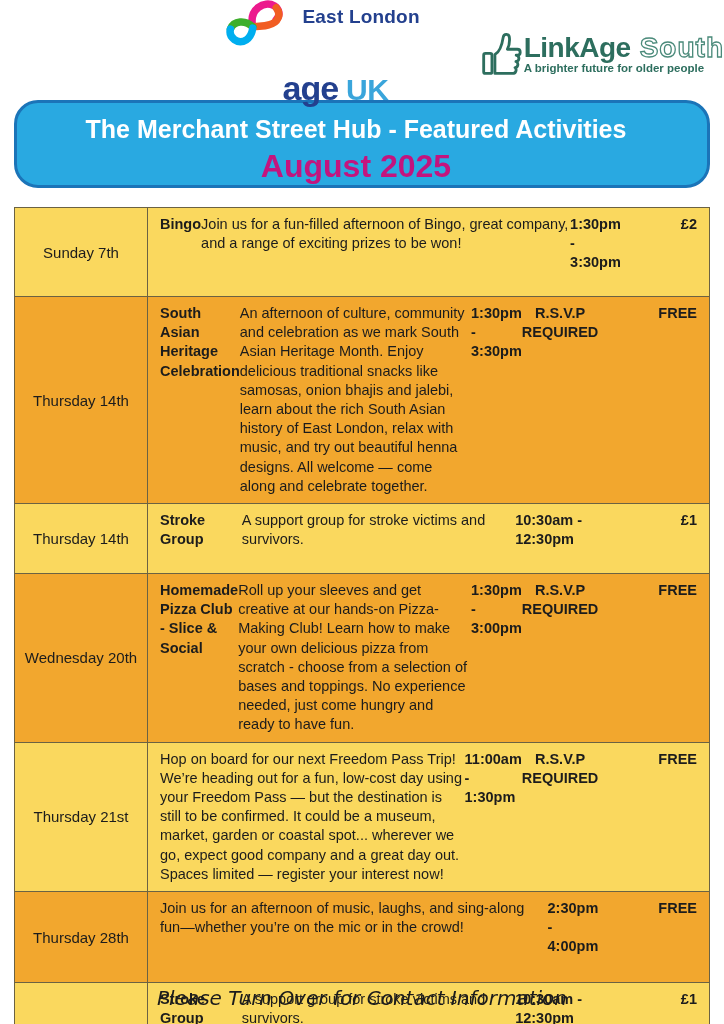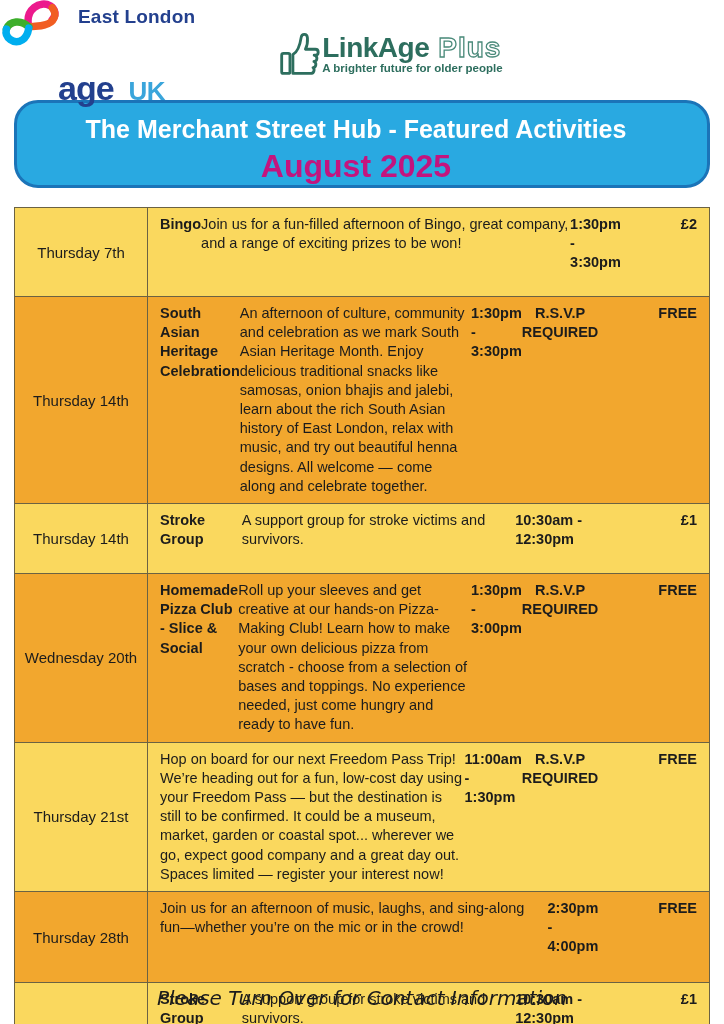--- a/index.html
+++ b/index.html
@@ -1,26 +1,26 @@
 <!DOCTYPE html>
 <html><head>
 <meta charset="utf-8">
 <style>
   * { margin: 0; padding: 0; box-sizing: border-box; }
   html,body { width: 724px; background: #ffffff; font-family: "Liberation Sans", "DejaVu Sans", sans-serif; }
   body { height: 1024px; position: relative; }
 
   
-  .logo-strip { display: flex; justify-content: flex-start; align-items: center; gap: 83px; padding-top: 16px; height: 90px; }
+  .logo-strip { display: flex; justify-content: flex-end; align-items: center; gap: 60px; padding-top: 16px; height: 90px; }
   .ageuk-logo { display: flex; align-items: flex-start; }
   .ageuk-text { margin-left: -12px; margin-top: 8px; }
   .ageuk-region { font-size: 19px; font-weight: bold; color: #23408E; padding-left: 26px; letter-spacing: 0.2px; }
   .ageuk-word { display: flex; align-items: baseline; margin-top: -7px; padding-left: 6px; }
   .ageuk-age { font-size: 34px; font-weight: bold; color: #23408E; letter-spacing: -1px; margin-top: 48px; }
-  .ageuk-uk { font-size: 26px; font-weight: bold; color: #3AA5DB; letter-spacing: -0.5px; margin-left: 15px; }
+  .ageuk-uk { font-size: 30px; font-weight: bold; color: #3AA5DB; letter-spacing: -0.5px; margin-left: 8px; }
   .linkage-logo { display: flex; align-items: center; }
   .linkage-text { }
   .linkage-row { display: flex; align-items: baseline; }
   .linkage-brand { font-size: 28px; font-weight: bold; color: #2D6E5E; letter-spacing: -0.5px; }
   .linkage-plus { font-size: 28px; font-weight: bold; color: #ffffff; -webkit-text-stroke: 1.3px #4a8a7a; margin-left: 9px; letter-spacing: 1px; }
   .linkage-tagline { font-size: 11.5px; font-weight: bold; color: #2D6E5E; margin-top: -2px; }
 
   
   .banner { margin: 10px 14px 0 14px; background: #29A9E1; border: 3px solid #1B74B8; border-radius: 24px; text-align: center; padding: 12px 22px 14px 10px; height: 88px; }
   .banner-title { color: #ffffff; font-size: 25px; font-weight: bold; }
@@ -76,37 +76,37 @@
   <div class="linkage-logo">
     <span>
       <svg width="44" height="52" viewBox="0 0 36 44" fill="none">
         <rect x="2.5" y="24" width="7" height="17" rx="1.5" stroke="#2D6E5E" stroke-width="2.4" fill="#ffffff"></rect>
         <path d="M12,41 L12,25 C16,23 18,17 19,10.5 C19.6,7 24,7.2 24.3,10.8 C24.6,14.5 23.6,18.5 22.6,20.5 L31,20.5 C34.2,20.5 34.2,25.5 31,25.5 L30,25.5 C33.2,26.3 33,30.6 29.8,30.9 C32.3,32 31.8,35.8 29,36 C30.8,37.6 29.8,41 27,41 Z" stroke="#2D6E5E" stroke-width="2.4" fill="#ffffff" stroke-linejoin="round"></path>
       </svg>
     </span>
     <div class="linkage-text">
       <div class="linkage-row">
         <span class="linkage-brand">LinkAge</span>
-        <span class="linkage-plus">Plus</span>
+        <span class="linkage-plus">South</span>
       </div>
       <div class="linkage-tagline">A brighter future for older people</div>
     </div>
   </div>
 
 </div>
 
 <div class="banner">
   <div class="banner-title">The Merchant Street Hub - Featured Activities</div>
   <div class="banner-subtitle">August 2025</div>
 </div>
 
 <div class="table">
 
   <div class="trow yellow">
-    <div class="date-cell">Thursday 7th</div>
+    <div class="date-cell">Sunday 7th</div>
     <div class="content-cell">
       <div class="act-title">Bingo</div>
       <div class="act-desc">Join us for a fun-filled afternoon of Bingo, great company, and a range of exciting prizes to be won!</div>
       <div class="meta">
         <span class="time">1:30pm - 3:30pm</span>
         <span class="rsvp"></span>
         <span class="price">£2</span>
       </div>
     </div>
   </div>

